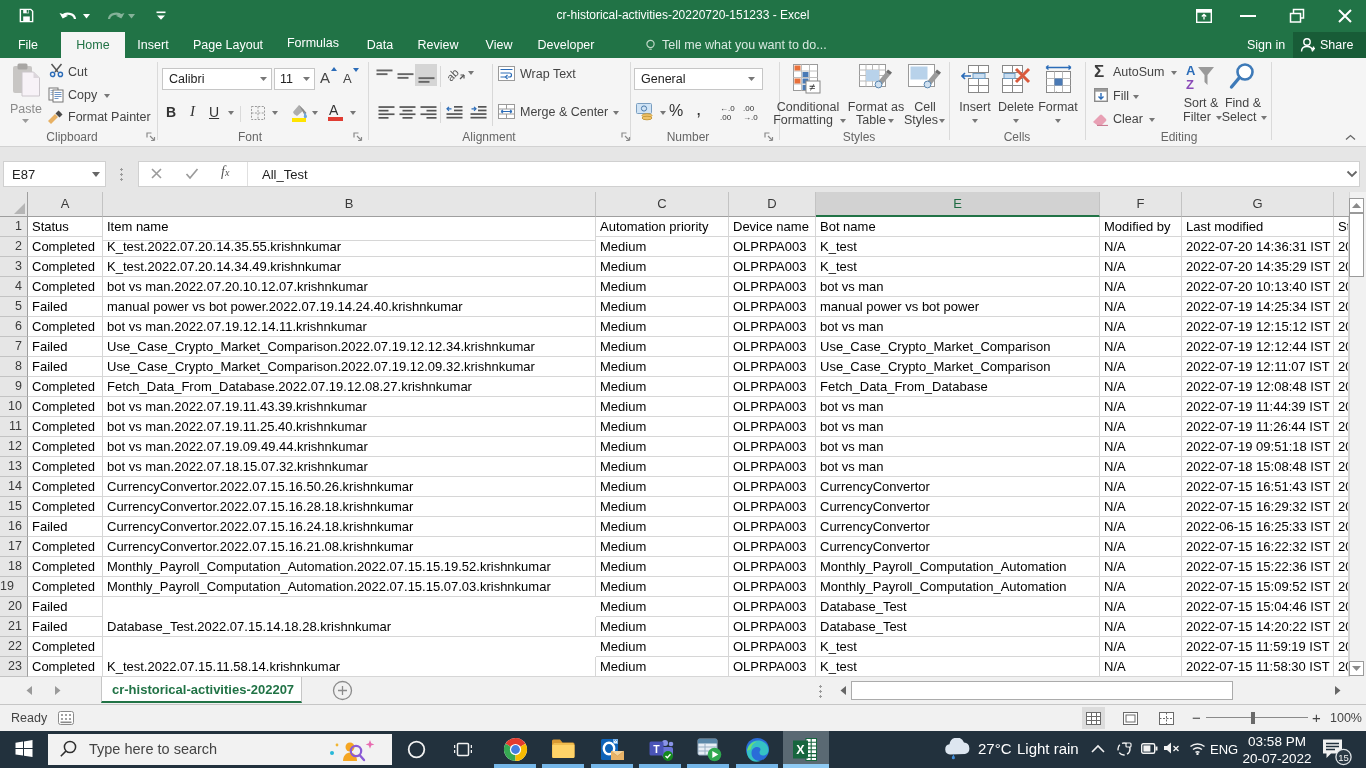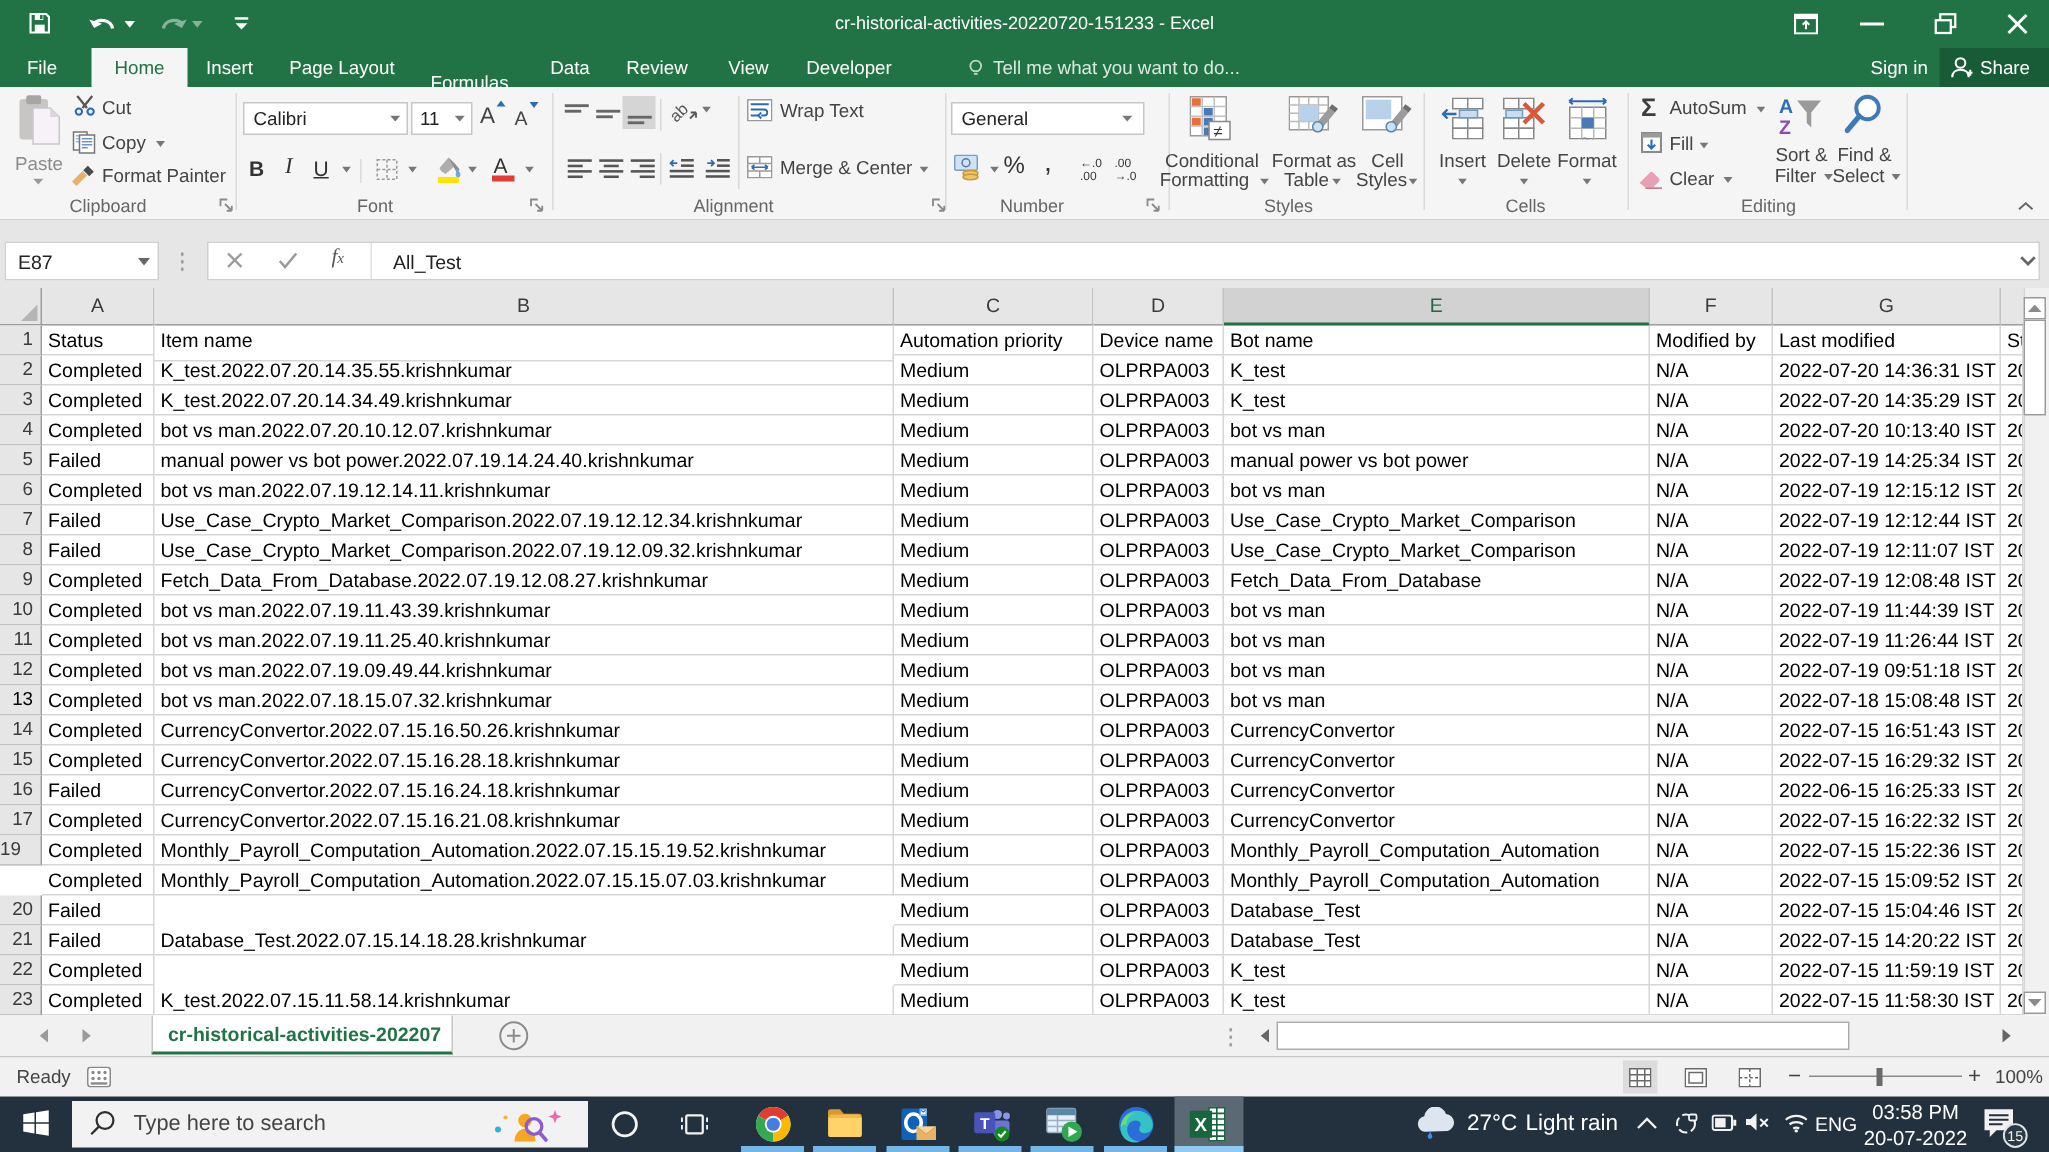--- a/index.html
+++ b/index.html
@@ -44,21 +44,21 @@
       <rect x="1.5" y="5.5" width="10" height="8.5" fill="#217346" stroke="#fff" stroke-width="1.5"></rect>
     </svg>
 <svg class="abs" style="left:1337px;top:8px" width="16" height="16" viewBox="0 0 16 16">
       <path d="M2 2 L14 14 M14 2 L2 14" stroke="#fff" stroke-width="2"></path>
     </svg>
 </div>
 <div class="abs" style="left:0;top:32px;width:1366px;height:26px;background:#217346;color:#fff;font-size:12.5px">
 <div class="tx" style="left:28px;top:6px;transform:translateX(-50%)">File</div>
 <div class="tx" style="left:153px;top:6px;transform:translateX(-50%)">Insert</div>
 <div class="tx" style="left:228px;top:6px;transform:translateX(-50%)">Page Layout</div>
-<div class="tx" style="left:313px;top:16px;transform:translateX(-50%)">Formulas</div>
+<div class="tx" style="left:313px;top:4px;transform:translateX(-50%)">Formulas</div>
 <div class="tx" style="left:380px;top:6px;transform:translateX(-50%)">Data</div>
 <div class="tx" style="left:438px;top:6px;transform:translateX(-50%)">Review</div>
 <div class="tx" style="left:499px;top:6px;transform:translateX(-50%)">View</div>
 <div class="tx" style="left:566px;top:6px;transform:translateX(-50%)">Developer</div>
 <div class="abs" style="left:61px;top:0;width:64px;height:26px;background:#f5f5f5"></div>
 <div class="tx" style="left:93px;top:6px;transform:translateX(-50%);color:#217346">Home</div>
 <svg class="abs" style="left:645px;top:7px" width="11" height="14" viewBox="0 0 11 14" opacity="0.85">
       <circle cx="5.5" cy="5" r="3.6" fill="none" stroke="#d8e8dd" stroke-width="1.2"></circle>
       <path d="M4 8.5 h3 M4.2 10.2 h2.6" stroke="#d8e8dd" stroke-width="1.1"></path>
     </svg>
@@ -536,21 +536,21 @@
     <div class="abs" style="left:1334px;top:225px;width:15px;height:20px;border-right:1px solid #d6d6d6;border-bottom:1px solid #d6d6d6;font-size:13px;color:#000;line-height:19px;padding-left:4px;overflow:hidden;white-space:nowrap">2022</div>
 <div class="abs" style="left:0;top:245px;width:28px;height:20px;background:#e6e6e6;border-right:1px solid #9e9e9e;border-bottom:1px solid #c3c3c3;font-size:12.5px;color:#3b3b3b;text-align:right;line-height:19px;padding-right:5px">12</div>
     <div class="abs" style="left:28px;top:245px;width:75px;height:20px;border-right:1px solid #d6d6d6;border-bottom:1px solid #d6d6d6;font-size:13px;color:#000;line-height:19px;padding-left:4px;overflow:hidden;white-space:nowrap">Completed</div>
     <div class="abs" style="left:103px;top:245px;width:493px;height:20px;border-right:1px solid #d6d6d6;border-bottom:1px solid #d6d6d6;font-size:13px;color:#000;line-height:19px;padding-left:4px;overflow:hidden;white-space:nowrap">bot vs man.2022.07.19.09.49.44.krishnkumar</div>
     <div class="abs" style="left:596px;top:245px;width:133px;height:20px;border-right:1px solid #d6d6d6;border-bottom:1px solid #d6d6d6;font-size:13px;color:#000;line-height:19px;padding-left:4px;overflow:hidden;white-space:nowrap">Medium</div>
     <div class="abs" style="left:729px;top:245px;width:87px;height:20px;border-right:1px solid #d6d6d6;border-bottom:1px solid #d6d6d6;font-size:13px;color:#000;line-height:19px;padding-left:4px;overflow:hidden;white-space:nowrap">OLPRPA003</div>
     <div class="abs" style="left:816px;top:245px;width:284px;height:20px;border-right:1px solid #d6d6d6;border-bottom:1px solid #d6d6d6;font-size:13px;color:#000;line-height:19px;padding-left:4px;overflow:hidden;white-space:nowrap">bot vs man</div>
     <div class="abs" style="left:1100px;top:245px;width:82px;height:20px;border-right:1px solid #d6d6d6;border-bottom:1px solid #d6d6d6;font-size:13px;color:#000;line-height:19px;padding-left:4px;overflow:hidden;white-space:nowrap">N/A</div>
     <div class="abs" style="left:1182px;top:245px;width:152px;height:20px;border-right:1px solid #d6d6d6;border-bottom:1px solid #d6d6d6;font-size:13px;color:#000;line-height:19px;padding-left:4px;overflow:hidden;white-space:nowrap">2022-07-19 09:51:18 IST</div>
     <div class="abs" style="left:1334px;top:245px;width:15px;height:20px;border-right:1px solid #d6d6d6;border-bottom:1px solid #d6d6d6;font-size:13px;color:#000;line-height:19px;padding-left:4px;overflow:hidden;white-space:nowrap">2022</div>
-<div class="abs" style="left:0;top:265px;width:28px;height:20px;background:#e6e6e6;border-right:1px solid #9e9e9e;border-bottom:1px solid #c3c3c3;font-size:12.5px;color:#000000;text-align:right;line-height:19px;padding-right:5px">13</div>
+<div class="abs" style="left:0;top:265px;width:28px;height:20px;background:#e6e6e6;border-right:1px solid #9e9e9e;border-bottom:1px solid #c3c3c3;font-size:12.5px;color:#404040;text-align:right;line-height:19px;padding-right:5px">13</div>
     <div class="abs" style="left:28px;top:265px;width:75px;height:20px;border-right:1px solid #d6d6d6;border-bottom:1px solid #d6d6d6;font-size:13px;color:#000;line-height:19px;padding-left:4px;overflow:hidden;white-space:nowrap">Completed</div>
     <div class="abs" style="left:103px;top:265px;width:493px;height:20px;border-right:1px solid #d6d6d6;border-bottom:1px solid #d6d6d6;font-size:13px;color:#000;line-height:19px;padding-left:4px;overflow:hidden;white-space:nowrap">bot vs man.2022.07.18.15.07.32.krishnkumar</div>
     <div class="abs" style="left:596px;top:265px;width:133px;height:20px;border-right:1px solid #d6d6d6;border-bottom:1px solid #d6d6d6;font-size:13px;color:#000;line-height:19px;padding-left:4px;overflow:hidden;white-space:nowrap">Medium</div>
     <div class="abs" style="left:729px;top:265px;width:87px;height:20px;border-right:1px solid #d6d6d6;border-bottom:1px solid #d6d6d6;font-size:13px;color:#000;line-height:19px;padding-left:4px;overflow:hidden;white-space:nowrap">OLPRPA003</div>
     <div class="abs" style="left:816px;top:265px;width:284px;height:20px;border-right:1px solid #d6d6d6;border-bottom:1px solid #d6d6d6;font-size:13px;color:#000;line-height:19px;padding-left:4px;overflow:hidden;white-space:nowrap">bot vs man</div>
     <div class="abs" style="left:1100px;top:265px;width:82px;height:20px;border-right:1px solid #d6d6d6;border-bottom:1px solid #d6d6d6;font-size:13px;color:#000;line-height:19px;padding-left:4px;overflow:hidden;white-space:nowrap">N/A</div>
     <div class="abs" style="left:1182px;top:265px;width:152px;height:20px;border-right:1px solid #d6d6d6;border-bottom:1px solid #d6d6d6;font-size:13px;color:#000;line-height:19px;padding-left:4px;overflow:hidden;white-space:nowrap">2022-07-18 15:08:48 IST</div>
     <div class="abs" style="left:1334px;top:265px;width:15px;height:20px;border-right:1px solid #d6d6d6;border-bottom:1px solid #d6d6d6;font-size:13px;color:#000;line-height:19px;padding-left:4px;overflow:hidden;white-space:nowrap">2022</div>
 <div class="abs" style="left:0;top:285px;width:28px;height:20px;background:#e6e6e6;border-right:1px solid #9e9e9e;border-bottom:1px solid #c3c3c3;font-size:12.5px;color:#3b3b3b;text-align:right;line-height:19px;padding-right:5px">14</div>
     <div class="abs" style="left:28px;top:285px;width:75px;height:20px;border-right:1px solid #d6d6d6;border-bottom:1px solid #d6d6d6;font-size:13px;color:#000;line-height:19px;padding-left:4px;overflow:hidden;white-space:nowrap">Completed</div>
@@ -590,21 +590,21 @@
     <div class="abs" style="left:1334px;top:345px;width:15px;height:20px;border-right:1px solid #d6d6d6;border-bottom:1px solid #d6d6d6;font-size:13px;color:#000;line-height:19px;padding-left:4px;overflow:hidden;white-space:nowrap">2022</div>
 <div class="abs" style="left:0;top:365px;width:28px;height:20px;background:#e6e6e6;border-right:1px solid #9e9e9e;border-bottom:1px solid #c3c3c3;font-size:12.5px;color:#3b3b3b;text-align:right;line-height:19px;padding-right:5px">18</div>
     <div class="abs" style="left:28px;top:365px;width:75px;height:20px;border-right:1px solid #d6d6d6;border-bottom:1px solid #d6d6d6;font-size:13px;color:#000;line-height:19px;padding-left:4px;overflow:hidden;white-space:nowrap">Completed</div>
     <div class="abs" style="left:103px;top:365px;width:493px;height:20px;border-right:1px solid #d6d6d6;border-bottom:1px solid #d6d6d6;font-size:13px;color:#000;line-height:19px;padding-left:4px;overflow:hidden;white-space:nowrap">Monthly_Payroll_Computation_Automation.2022.07.15.15.19.52.krishnkumar</div>
     <div class="abs" style="left:596px;top:365px;width:133px;height:20px;border-right:1px solid #d6d6d6;border-bottom:1px solid #d6d6d6;font-size:13px;color:#000;line-height:19px;padding-left:4px;overflow:hidden;white-space:nowrap">Medium</div>
     <div class="abs" style="left:729px;top:365px;width:87px;height:20px;border-right:1px solid #d6d6d6;border-bottom:1px solid #d6d6d6;font-size:13px;color:#000;line-height:19px;padding-left:4px;overflow:hidden;white-space:nowrap">OLPRPA003</div>
     <div class="abs" style="left:816px;top:365px;width:284px;height:20px;border-right:1px solid #d6d6d6;border-bottom:1px solid #d6d6d6;font-size:13px;color:#000;line-height:19px;padding-left:4px;overflow:hidden;white-space:nowrap">Monthly_Payroll_Computation_Automation</div>
     <div class="abs" style="left:1100px;top:365px;width:82px;height:20px;border-right:1px solid #d6d6d6;border-bottom:1px solid #d6d6d6;font-size:13px;color:#000;line-height:19px;padding-left:4px;overflow:hidden;white-space:nowrap">N/A</div>
     <div class="abs" style="left:1182px;top:365px;width:152px;height:20px;border-right:1px solid #d6d6d6;border-bottom:1px solid #d6d6d6;font-size:13px;color:#000;line-height:19px;padding-left:4px;overflow:hidden;white-space:nowrap">2022-07-15 15:22:36 IST</div>
     <div class="abs" style="left:1334px;top:365px;width:15px;height:20px;border-right:1px solid #d6d6d6;border-bottom:1px solid #d6d6d6;font-size:13px;color:#000;line-height:19px;padding-left:4px;overflow:hidden;white-space:nowrap">2022</div>
-<div class="abs" style="left:0;top:365px;width:28px;height:20px;background:#e6e6e6;border-right:1px solid #9e9e9e;border-bottom:1px solid #c3c3c3;font-size:12.5px;color:#3b3b3b;text-align:right;line-height:19px;padding-right:21px">19</div>
+<div class="abs" style="left:0;top:385px;width:28px;height:20px;background:#e6e6e6;border-right:1px solid #9e9e9e;border-bottom:1px solid #c3c3c3;font-size:12.5px;color:#3b3b3b;text-align:right;line-height:19px;padding-right:21px">19</div>
     <div class="abs" style="left:28px;top:385px;width:75px;height:20px;border-right:1px solid #d6d6d6;border-bottom:1px solid #d6d6d6;font-size:13px;color:#000;line-height:19px;padding-left:4px;overflow:hidden;white-space:nowrap">Completed</div>
     <div class="abs" style="left:103px;top:385px;width:493px;height:20px;border-right:1px solid #d6d6d6;border-bottom:1px solid #d6d6d6;font-size:13px;color:#000;line-height:19px;padding-left:4px;overflow:hidden;white-space:nowrap">Monthly_Payroll_Computation_Automation.2022.07.15.15.07.03.krishnkumar</div>
     <div class="abs" style="left:596px;top:385px;width:133px;height:20px;border-right:1px solid #d6d6d6;border-bottom:1px solid #d6d6d6;font-size:13px;color:#000;line-height:19px;padding-left:4px;overflow:hidden;white-space:nowrap">Medium</div>
     <div class="abs" style="left:729px;top:385px;width:87px;height:20px;border-right:1px solid #d6d6d6;border-bottom:1px solid #d6d6d6;font-size:13px;color:#000;line-height:19px;padding-left:4px;overflow:hidden;white-space:nowrap">OLPRPA003</div>
     <div class="abs" style="left:816px;top:385px;width:284px;height:20px;border-right:1px solid #d6d6d6;border-bottom:1px solid #d6d6d6;font-size:13px;color:#000;line-height:19px;padding-left:4px;overflow:hidden;white-space:nowrap">Monthly_Payroll_Computation_Automation</div>
     <div class="abs" style="left:1100px;top:385px;width:82px;height:20px;border-right:1px solid #d6d6d6;border-bottom:1px solid #d6d6d6;font-size:13px;color:#000;line-height:19px;padding-left:4px;overflow:hidden;white-space:nowrap">N/A</div>
     <div class="abs" style="left:1182px;top:385px;width:152px;height:20px;border-right:1px solid #d6d6d6;border-bottom:1px solid #d6d6d6;font-size:13px;color:#000;line-height:19px;padding-left:4px;overflow:hidden;white-space:nowrap">2022-07-15 15:09:52 IST</div>
     <div class="abs" style="left:1334px;top:385px;width:15px;height:20px;border-right:1px solid #d6d6d6;border-bottom:1px solid #d6d6d6;font-size:13px;color:#000;line-height:19px;padding-left:4px;overflow:hidden;white-space:nowrap">2022</div>
 <div class="abs" style="left:0;top:405px;width:28px;height:20px;background:#e6e6e6;border-right:1px solid #9e9e9e;border-bottom:1px solid #c3c3c3;font-size:12.5px;color:#3b3b3b;text-align:right;line-height:19px;padding-right:5px">20</div>
     <div class="abs" style="left:28px;top:405px;width:75px;height:20px;border-right:1px solid #d6d6d6;border-bottom:1px solid #d6d6d6;font-size:13px;color:#000;line-height:19px;padding-left:4px;overflow:hidden;white-space:nowrap">Failed</div>

